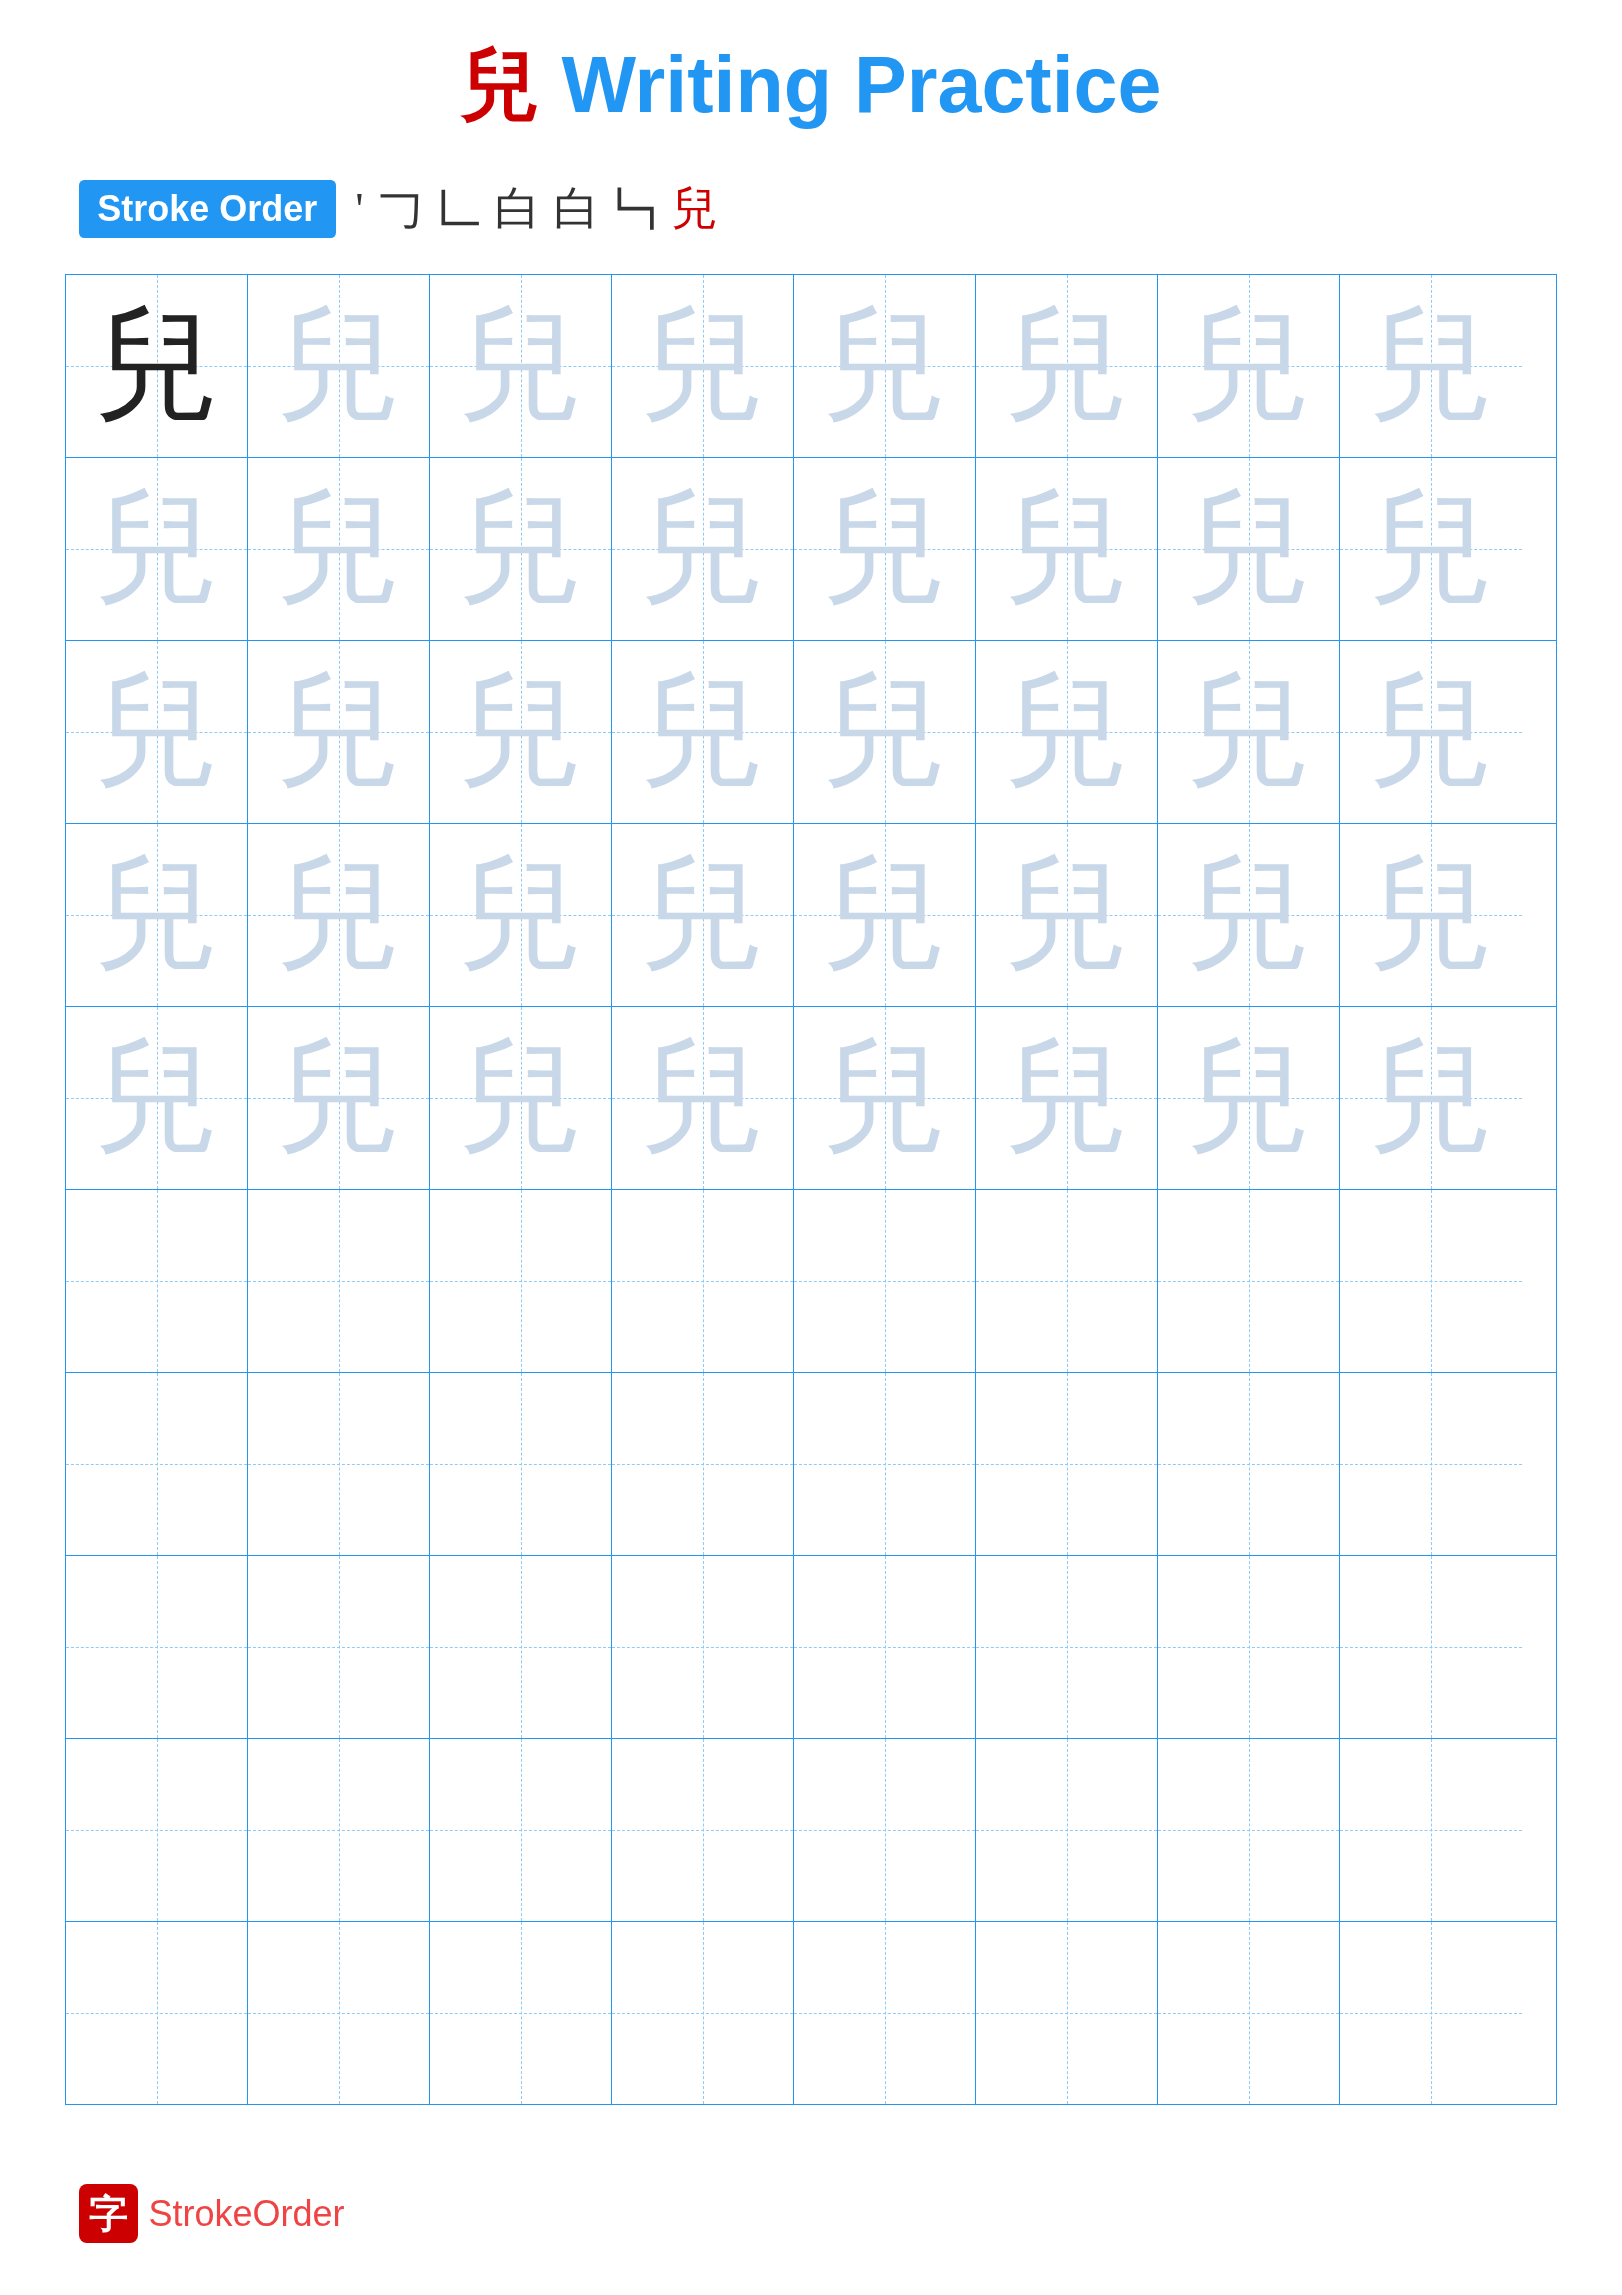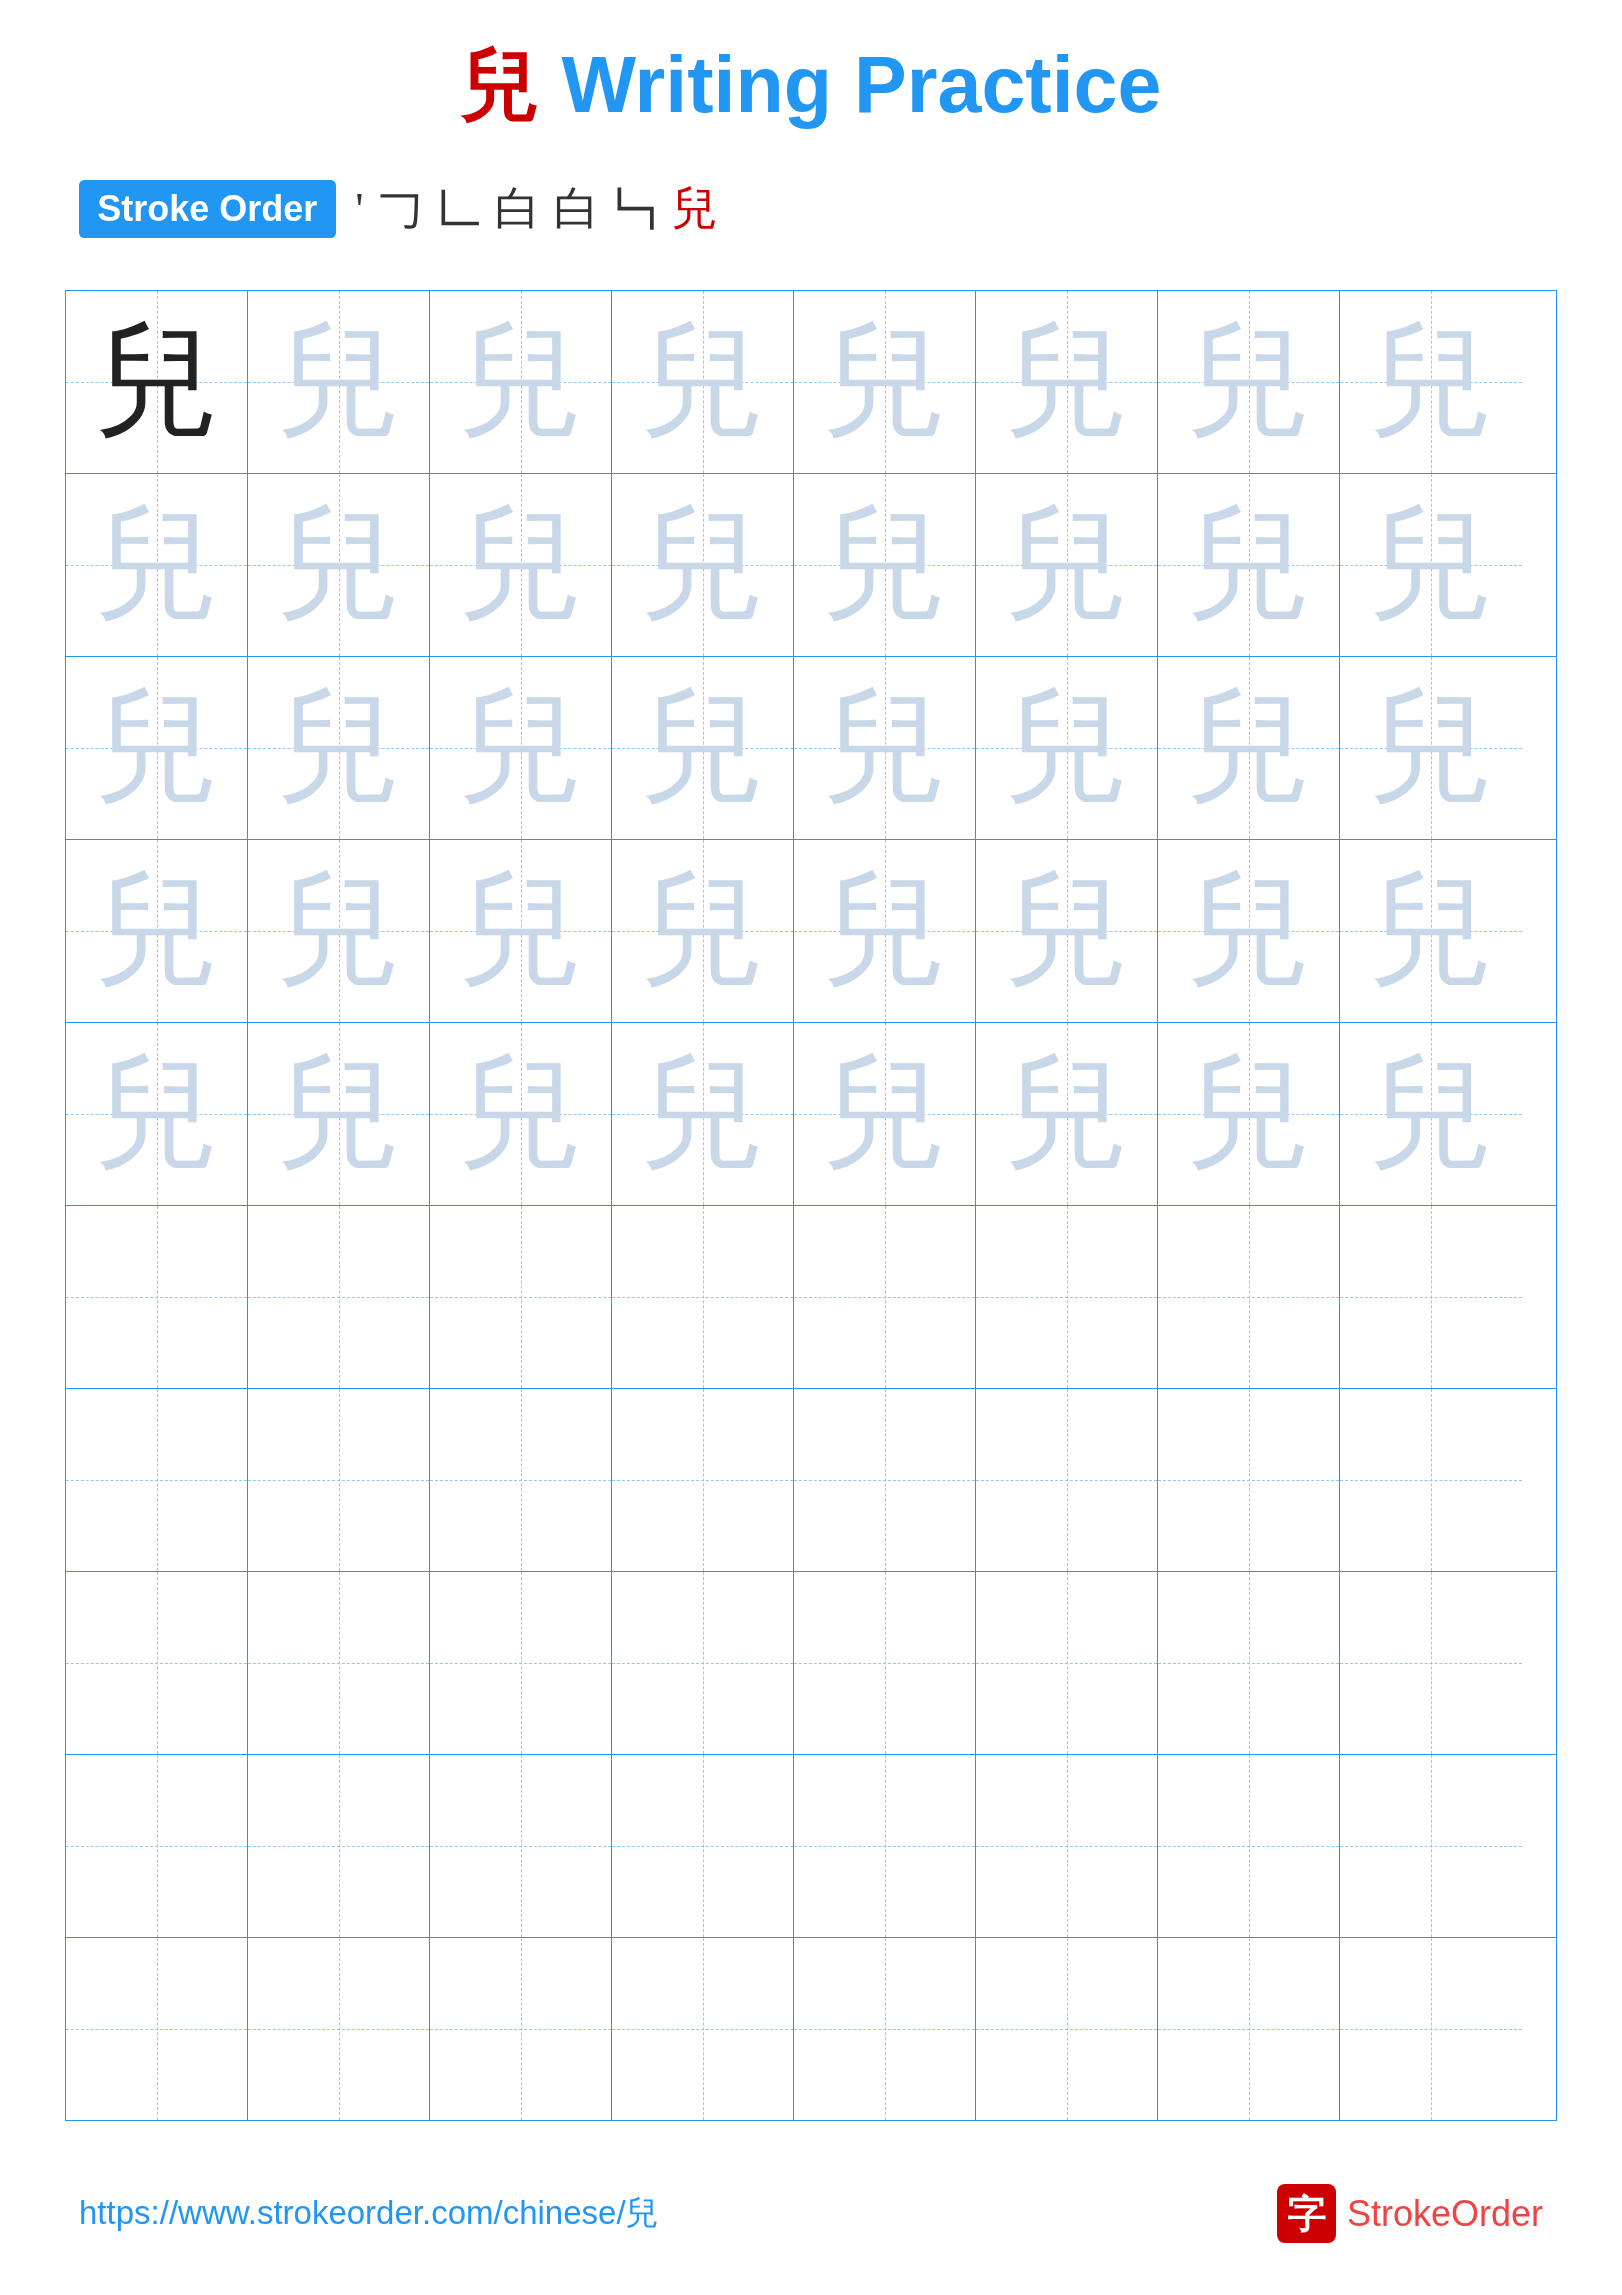--- a/index.html
+++ b/index.html
@@ -20,21 +20,21 @@
       font-size: 79px;
       font-weight: bold;
       color: #2196F3;
       font-family: Arial, sans-serif;
     }
 
     .stroke-order-section {
       display: flex;
       align-items: center;
       padding-left: 79px;
-      margin-bottom: 50px;
+      margin-bottom: 34px;
       gap: 19.6px;
     }
 
     .stroke-order-badge {
       background: #2196F3;
       color: white;
       font-size: 36px;
       font-family: Arial, sans-serif;
       font-weight: bold;
       padding: 7.9px 18.3px;
@@ -361,21 +361,20 @@
       <div class="grid-cell"></div>
       <div class="grid-cell"></div>
       <div class="grid-cell"></div>
       <div class="grid-cell"></div>
       <div class="grid-cell"></div>
       <div class="grid-cell"></div>
     </div>
   </div>
 
 <div class="footer">
-  <div class="footer-url">https://www.strokeorder.com/chinese/兒</div>
   <div class="footer-logo">
     <div class="footer-logo-icon">
       <span>字</span>
     </div>
     <span class="footer-logo-text">StrokeOrder</span>
   </div>
 </div>
 
 
 </body></html>

